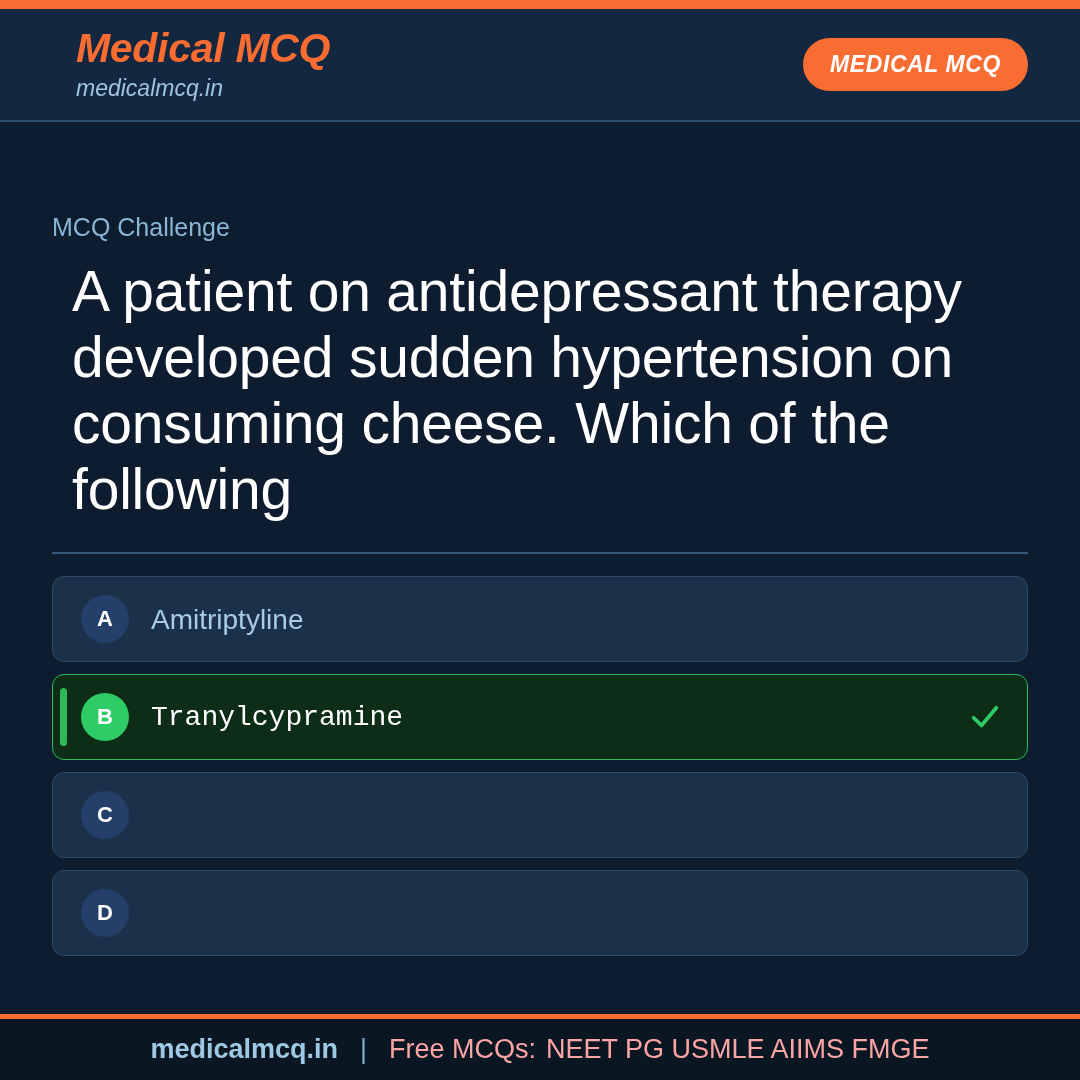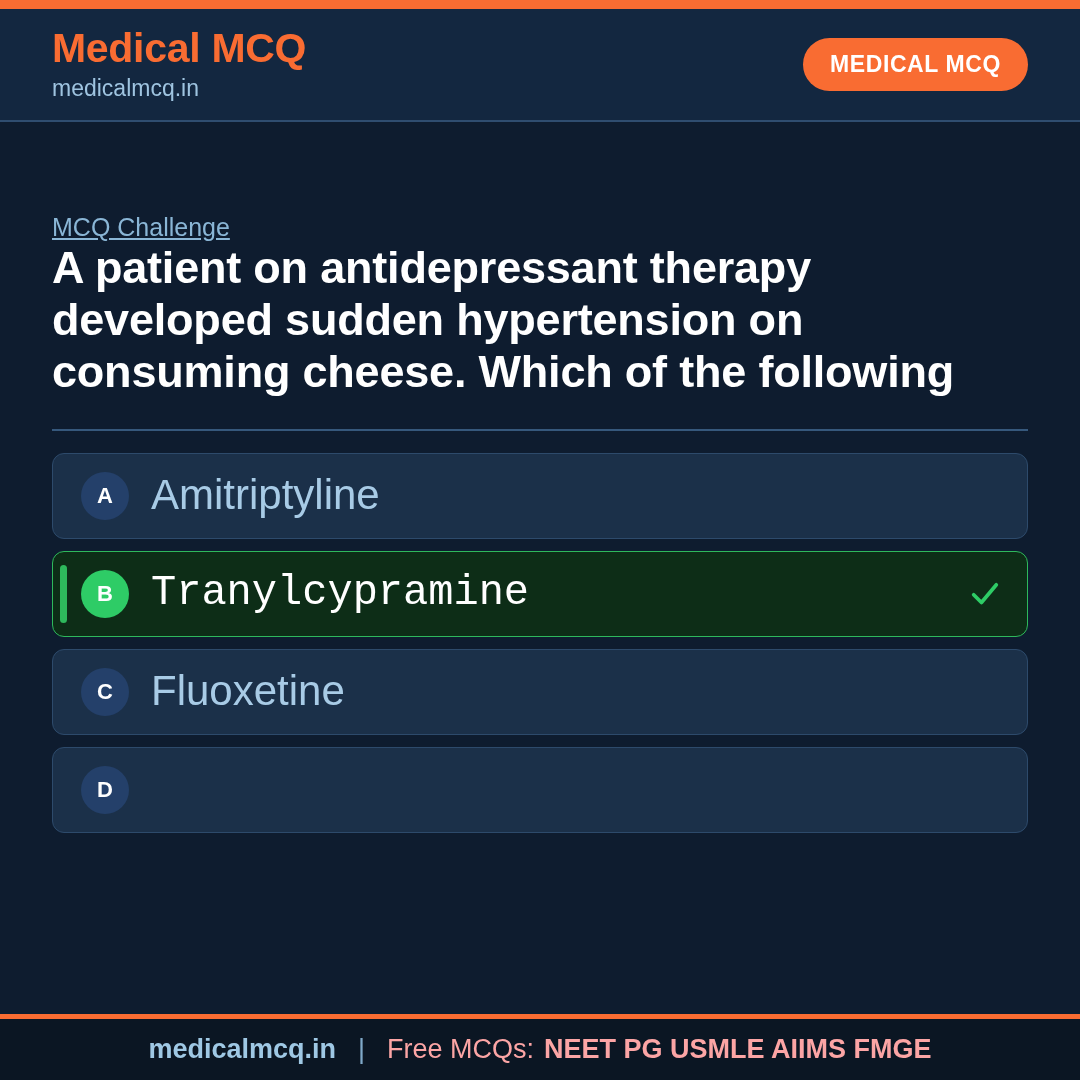--- a/index.html
+++ b/index.html
@@ -33,21 +33,22 @@
   
   .header {
     flex: 0 0 auto;
     height: 113px;
     background: #132740;
     border-bottom: 2px solid #2f4d70;
     box-sizing: border-box;
     display: flex;
     align-items: center;
     justify-content: space-between;
-    padding: 0 52px 0 52px;
+    padding: 0 52px 0 76px;
+    font-style: italic;
   }
   .brand-block {
     display: flex;
     flex-direction: column;
     justify-content: center;
   }
   .brand-title {
     color: #f96c32;
     font-size: 41px;
     font-weight: bold;
@@ -76,30 +77,30 @@
     flex: 1 1 auto;
     padding: 90px 52px 0 52px;
     box-sizing: border-box;
     display: flex;
     flex-direction: column;
   }
   .kicker {
     color: #8ab6d6;
     font-size: 25px;
     line-height: 1.2;
-    margin-bottom: 0;
-    text-decoration: underline;
+    margin-bottom: 16px;
   }
   .question {
     color: #ffffff;
-    font-size: 45px;
-    font-weight: bold;
+    font-size: 57px;
+    font-weight: normal;
     line-height: 1.16;
     letter-spacing: -0.2px;
     max-width: 930px;
+    margin-left: 20px;
   }
   .divider {
     height: 2px;
     background: #36587c;
     margin-top: 30px;
     margin-bottom: 22px;
     width: 100%;
   }
 
   
@@ -128,21 +129,21 @@
     color: #ffffff;
     font-size: 22px;
     font-weight: bold;
     display: flex;
     align-items: center;
     justify-content: center;
     margin-right: 22px;
   }
   .option .opt-text {
     color: #a8cbe6;
-    font-size: 42px;
+    font-size: 28px;
     line-height: 1.2;
     flex: 1 1 auto;
   }
   .option .check {
     width: 40px;
     min-width: 40px;
     display: flex;
     align-items: center;
     justify-content: center;
     opacity: 0;
@@ -195,21 +196,20 @@
   .footer-site {
     font-weight: bold;
     color: #9fc8e4;
   }
   .footer-sep {
     margin: 0 22px;
     color: #7fa9c9;
   }
   .footer-exams {
     margin-left: 10px;
-    font-weight: bold;
   }
 </style>
 </head>
 <body>
 
 <div class="page">
 
   <div class="top-accent"></div>
 
   <div class="header">
@@ -243,21 +243,20 @@
         <div class="opt-text">Tranylcypramine</div>
         <div class="check">
           <svg width="34" height="34" viewBox="0 0 24 24" fill="none" stroke="#2ecc66" stroke-width="2.6" stroke-linecap="round" stroke-linejoin="round">
               <polyline points="4,12.5 9.5,18 20,5.5"></polyline>
             </svg>
         </div>
       </div>
 
       <div class="option">
         <div class="badge">C</div>
-        <div class="opt-text">Fluoxetine</div>
         <div class="check">
           <svg width="34" height="34" viewBox="0 0 24 24" fill="none" stroke="#2ecc66" stroke-width="2.6" stroke-linecap="round" stroke-linejoin="round">
               <polyline points="4,12.5 9.5,18 20,5.5"></polyline>
             </svg>
         </div>
       </div>
 
       <div class="option">
         <div class="badge">D</div>
         <div class="check">

